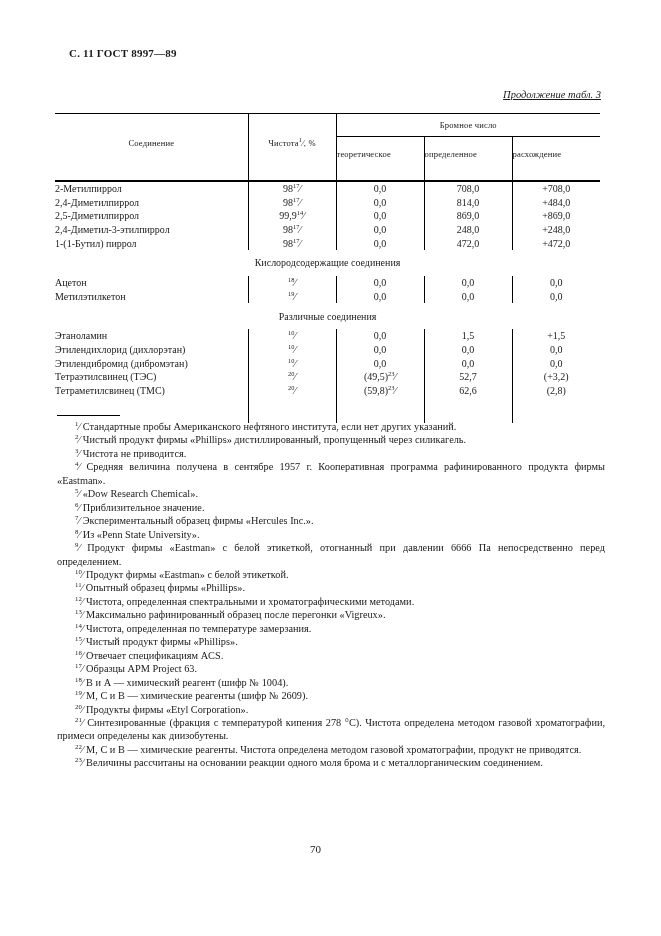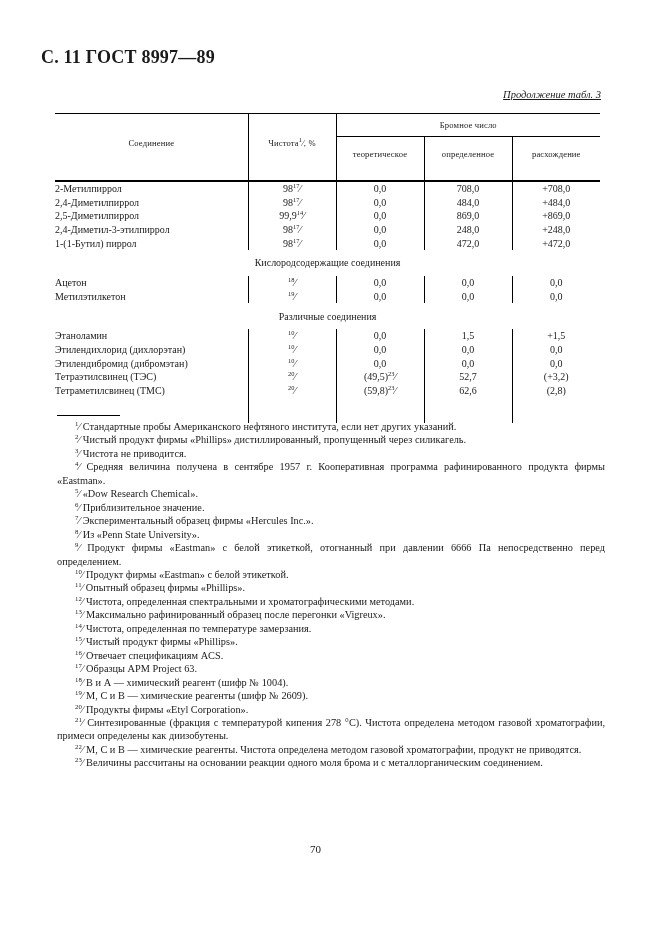--- a/index.html
+++ b/index.html
@@ -19,23 +19,23 @@
   .page {
     position: absolute;
     left: 0; top: 0;
     width: 661px;
     height: 936px;
   }
 
   
   .runhead {
     position: absolute;
-    left: 41px;
+    left: 69px;
     top: 47px;
-    font-size: 18px;
+    font-size: 11px;
     font-weight: bold;
     letter-spacing: 0.2px;
     white-space: nowrap;
   }
 
   
   .tbl-caption {
     position: absolute;
     right: 60px;
     top: 89px;
@@ -78,21 +78,21 @@
     text-align: center;
     font-size: 8.6px;
     letter-spacing: 0.15px;
   }
   .hcell-compound { height: 56px; }
   .hcell-purity   { height: 56px; }
   .hcell-brom-span {
     height: 22px;
     text-align: center;
   }
-  .hcell-sub { height: 34px; text-align: center; }
+  .hcell-sub { height: 34px; text-align: left; }
 
   sup.fn {
     font-size: 6.4px;
     vertical-align: super;
     line-height: 0;
   }
 
   
   .bcell {
     height: 13.6px;
@@ -215,21 +215,21 @@
           <td class="bcell c-name">2-Метилпиррол</td>
           <td class="bcell c-num vdiv"><span class="purity-val"><span>98</span><sup class="fn">17</sup><span class="sl">⁄</span></span></td>
           <td class="bcell c-num vdiv">0,0</td>
           <td class="bcell c-num vdiv">708,0</td>
           <td class="bcell c-num vdiv-thick">+708,0</td>
         </tr>
         <tr class="bcell-row">
           <td class="bcell c-name">2,4-Диметилпиррол</td>
           <td class="bcell c-num vdiv"><span class="purity-val"><span>98</span><sup class="fn">17</sup><span class="sl">⁄</span></span></td>
           <td class="bcell c-num vdiv">0,0</td>
-          <td class="bcell c-num vdiv">484,0</td>
+          <td class="bcell c-num vdiv">814,0</td>
           <td class="bcell c-num vdiv-thick">+484,0</td>
         </tr>
         <tr class="bcell-row">
           <td class="bcell c-name">2,5-Диметилпиррол</td>
           <td class="bcell c-num vdiv"><span class="purity-val"><span>99,9</span><sup class="fn">14</sup><span class="sl">⁄</span></span></td>
           <td class="bcell c-num vdiv">0,0</td>
           <td class="bcell c-num vdiv">869,0</td>
           <td class="bcell c-num vdiv-thick">+869,0</td>
         </tr>
         <tr class="bcell-row">

